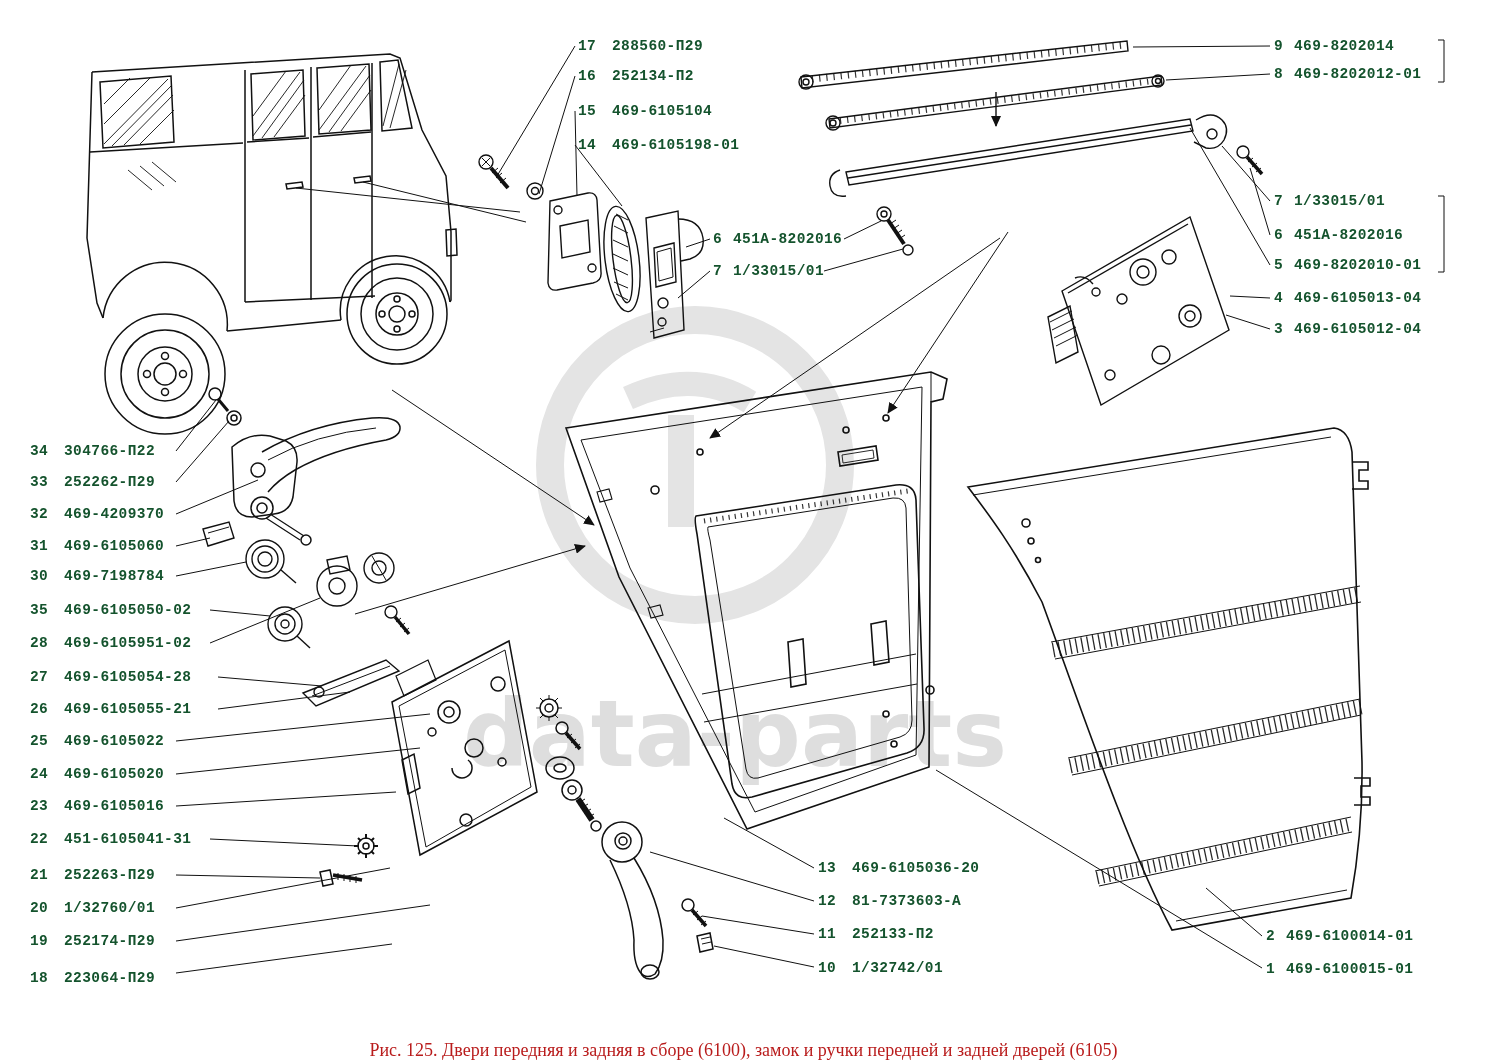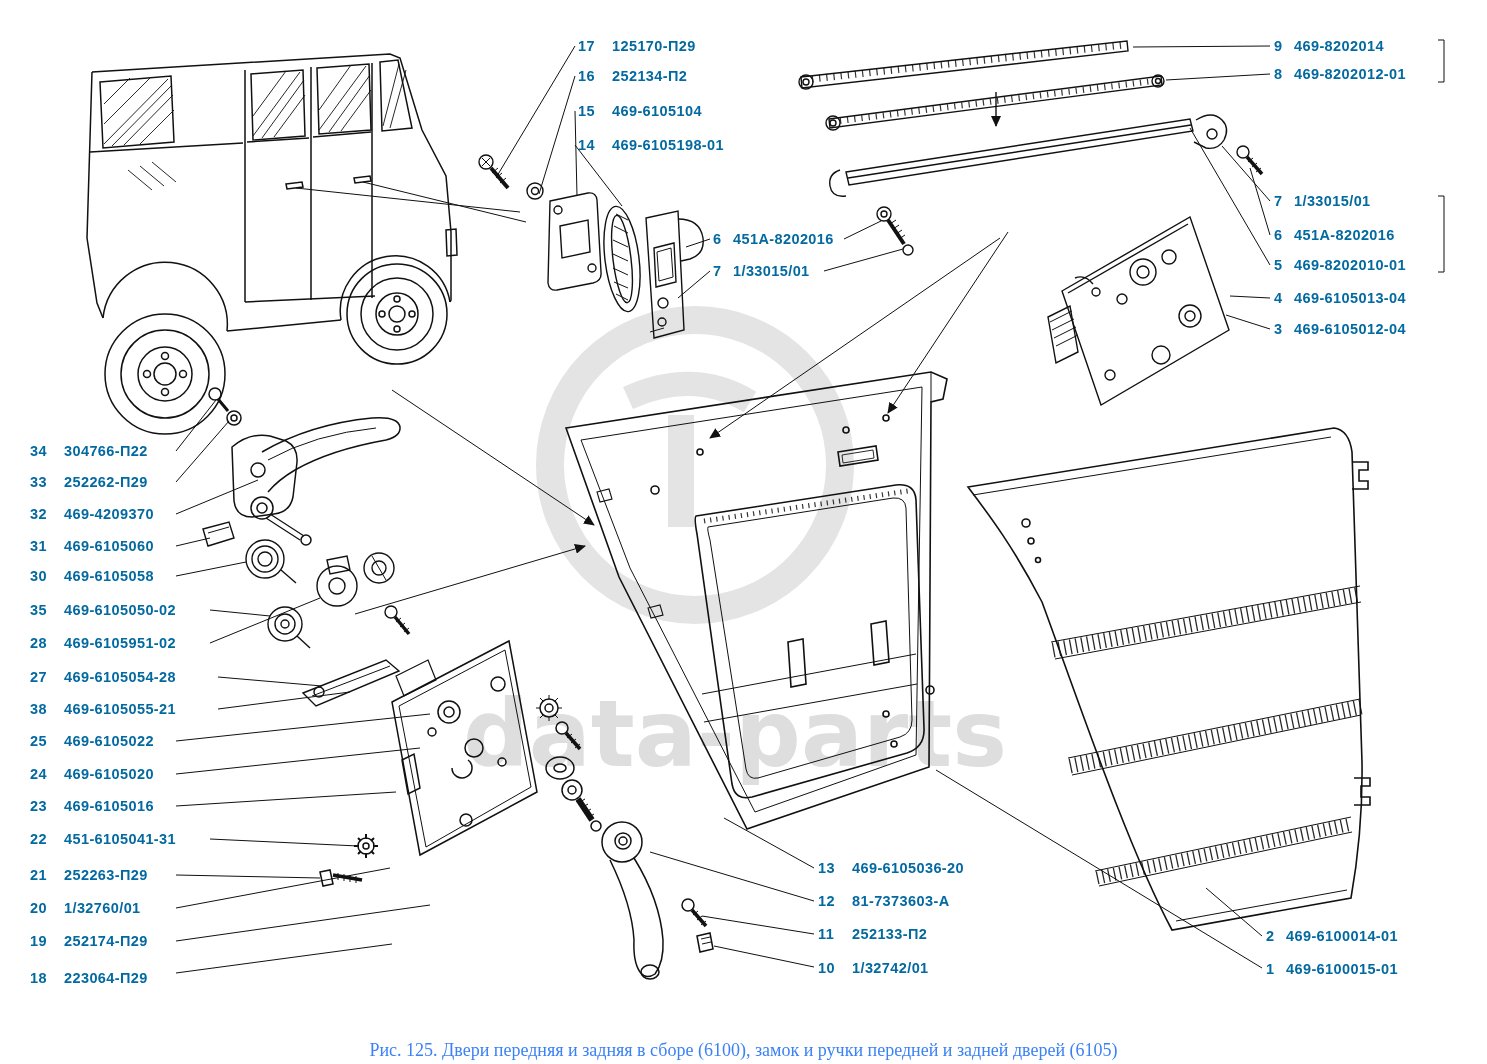--- a/index.html
+++ b/index.html
@@ -4,30 +4,30 @@
 <style>
   * { margin:0; padding:0; box-sizing:border-box; }
   html,body { background:#ffffff; }
   .stage {
     position:relative; width:1487px; height:1064px; background:#fff;
     overflow:hidden; font-family:"DejaVu Sans Mono", monospace;
   }
   .art { position:absolute; left:0; top:0; }
   .label {
     position:absolute; display:flex; align-items:baseline;
-    font-family:Liberation Sans, sans-serif;
+    font-family:Liberation Mono, monospace;
     font-weight:bold; font-size:14.5px; letter-spacing:0.4px;
-    color:#0369a1; white-space:nowrap; line-height:1.2;
+    color:#14532d; white-space:nowrap; line-height:1.2;
   }
   .label .num { display:inline-block; }
   .g-left .num, .g-topleft .num, .g-botcenter .num { width:34px; }
   .g-topright .num, .g-botright .num, .g-single .num { width:20px; }
   .caption {
     position:absolute; left:0; right:0; top:1040px; text-align:center;
-    font-family:"Liberation Serif", serif; font-size:18px; color:#3b82f6;
+    font-family:"Liberation Serif", serif; font-size:18px; color:#b91c1c;
   }
 </style>
 </head>
 <body>
 
 <div class="stage">
 
 <svg class="art" width="1487" height="1064" viewBox="0 0 1487 1064">
   <defs>
     <marker id="arr" markerWidth="12" markerHeight="10" refX="10" refY="5" orient="auto" markerUnits="userSpaceOnUse">
@@ -325,21 +325,21 @@
     <line x1="1262" y1="968" x2="936" y2="770"></line>
     <line x1="1008" y1="232" x2="888" y2="413" marker-end="url(#arr)"></line>
     <line x1="1000" y1="238" x2="710" y2="438" marker-end="url(#arr)"></line>
     <line x1="392" y1="390" x2="594" y2="525" marker-end="url(#arr)"></line>
     <line x1="355" y1="614" x2="585" y2="546" marker-end="url(#arr)"></line>
   </g>
 </svg>
 
 <div class="label g-topleft" style="left:578px; top:38px">
       <span class="num">17</span>
-      <span class="code">125170-П29</span>
+      <span class="code">288560-П29</span>
     </div>
 <div class="label g-topleft" style="left:578px; top:68px">
       <span class="num">16</span>
       <span class="code">252134-П2</span>
     </div>
 <div class="label g-topleft" style="left:578px; top:103px">
       <span class="num">15</span>
       <span class="code">469-6105104</span>
     </div>
 <div class="label g-topleft" style="left:578px; top:137px">
@@ -395,36 +395,36 @@
 <div class="label g-left" style="left:30px; top:506px">
       <span class="num">32</span>
       <span class="code">469-4209370</span>
     </div>
 <div class="label g-left" style="left:30px; top:538px">
       <span class="num">31</span>
       <span class="code">469-6105060</span>
     </div>
 <div class="label g-left" style="left:30px; top:568px">
       <span class="num">30</span>
-      <span class="code">469-6105058</span>
+      <span class="code">469-7198784</span>
     </div>
 <div class="label g-left" style="left:30px; top:602px">
       <span class="num">35</span>
       <span class="code">469-6105050-02</span>
     </div>
 <div class="label g-left" style="left:30px; top:635px">
       <span class="num">28</span>
       <span class="code">469-6105951-02</span>
     </div>
 <div class="label g-left" style="left:30px; top:669px">
       <span class="num">27</span>
       <span class="code">469-6105054-28</span>
     </div>
 <div class="label g-left" style="left:30px; top:701px">
-      <span class="num">38</span>
+      <span class="num">26</span>
       <span class="code">469-6105055-21</span>
     </div>
 <div class="label g-left" style="left:30px; top:733px">
       <span class="num">25</span>
       <span class="code">469-6105022</span>
     </div>
 <div class="label g-left" style="left:30px; top:766px">
       <span class="num">24</span>
       <span class="code">469-6105020</span>
     </div>

